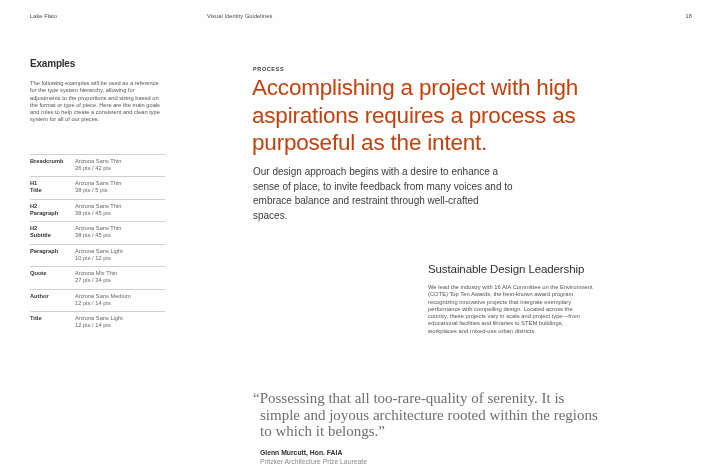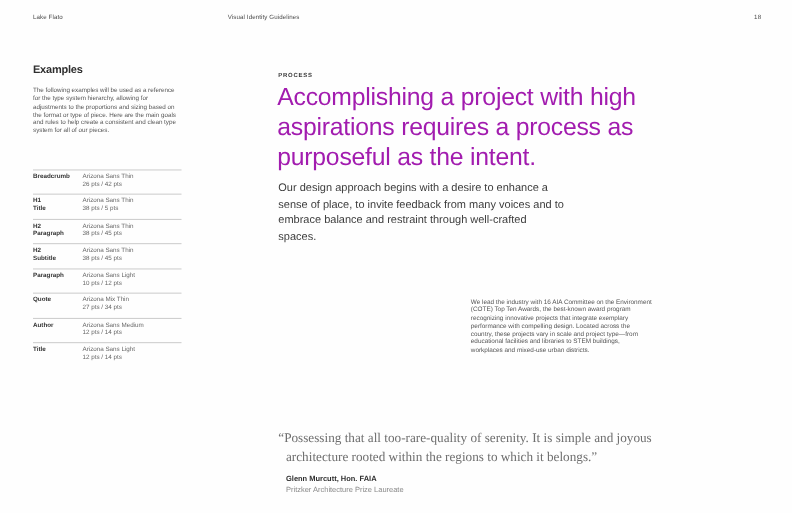--- a/index.html
+++ b/index.html
@@ -36,37 +36,37 @@
   .tspec { flex: 1; font-size: 5.7px; color: #666; line-height: 7px; }
 
   
   .eyebrow {
     position: absolute; left: 253px; top: 66px;
     font-size: 5.4px; font-weight: 700; letter-spacing: 0.7px; color: #3a3a3a;
   }
   .headline {
     position: absolute; left: 252px; top: 74px; width: 340px;
     font-size: 22.5px; line-height: 27.5px; font-weight: 300;
-    color: #a21caf; letter-spacing: -0.2px;
+    color: #c2410c; letter-spacing: -0.2px;
   }
   .lede {
     position: absolute; left: 253px; top: 165px; width: 262px;
     font-size: 10px; line-height: 14.6px; font-weight: 300; color: #3c3c3c;
   }
   .leadership { position: absolute; left: 428px; top: 263px; width: 165px; }
   .leadership h3 {
     font-size: 11.5px; font-weight: 400; color: #2f2f2f; letter-spacing: -0.1px;
   }
   .leadership p {
     margin-top: 9px; font-size: 5.8px; line-height: 7.3px; color: #555;
   }
   .quoteblock { position: absolute; left: 253px; top: 390px; width: 352px; }
   .quoteblock .qtext {
     font-family: "Liberation Serif", serif;
-    font-size: 12px; line-height: 16.5px; color: #6e6e6e;
+    font-size: 15px; line-height: 16.5px; color: #6e6e6e;
     padding-left: 7px; text-indent: -7px;
   }
   .quoteblock .qauthor {
     margin: 9px 0 0 7px; font-size: 6.8px; font-weight: 700; color: #2f2f2f;
   }
   .quoteblock .qrole {
     margin: 2.5px 0 0 7px; font-size: 6.8px; color: #8a8a8a;
   }
 </style>
 </head>
@@ -141,20 +141,21 @@
         </div>
     </div>
   </div>
 </div>
 
 <div class="eyebrow">PROCESS</div>
 <h1 class="headline">Accomplishing a project with high aspirations requires a process as purposeful as the intent.</h1>
 <p class="lede">Our design approach begins with a desire to enhance a sense of place, to invite feedback from many voices and to embrace balance and restraint through well-crafted spaces.</p>
 
 <div class="leadership">
+  <h3>Sustainable Design Leadership</h3>
   <p>We lead the industry with 16 AIA Committee on the Environment (COTE) Top Ten Awards, the best-known award program recognizing innovative projects that integrate exemplary performance with compelling design. Located across the country, these projects vary in scale and project type—from educational facilities and libraries to STEM buildings, workplaces and mixed-use urban districts.</p>
 </div>
 
 <div class="quoteblock">
   <div class="qtext">“Possessing that all too-rare-quality of serenity. It is simple and joyous architecture rooted within the regions to which it belongs.”</div>
   <div class="qauthor">Glenn Murcutt, Hon. FAIA</div>
   <div class="qrole">Pritzker Architecture Prize Laureate</div>
 </div>
 
 </body></html>

